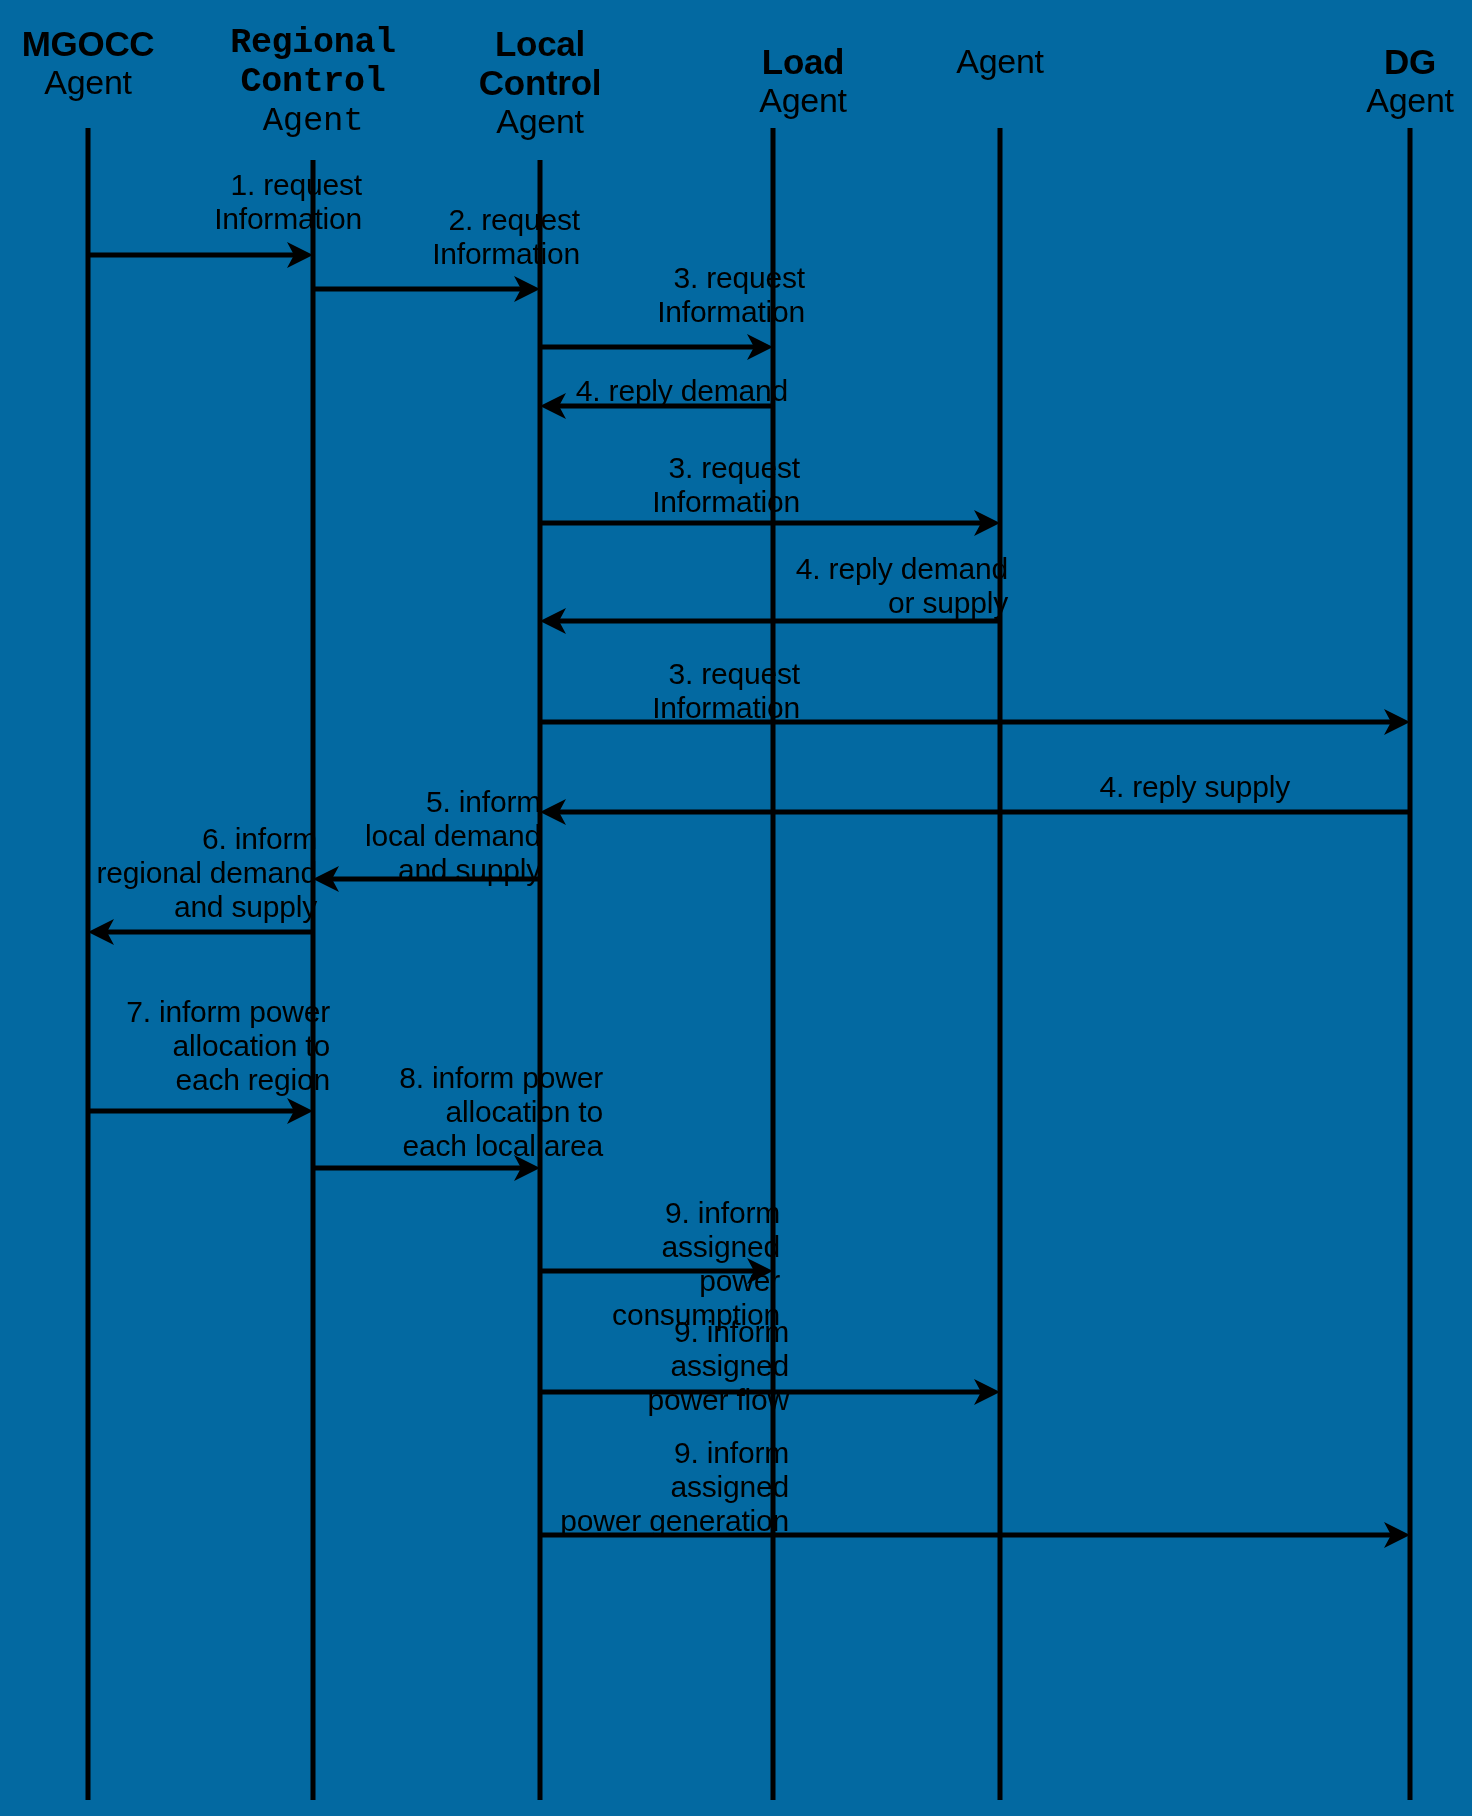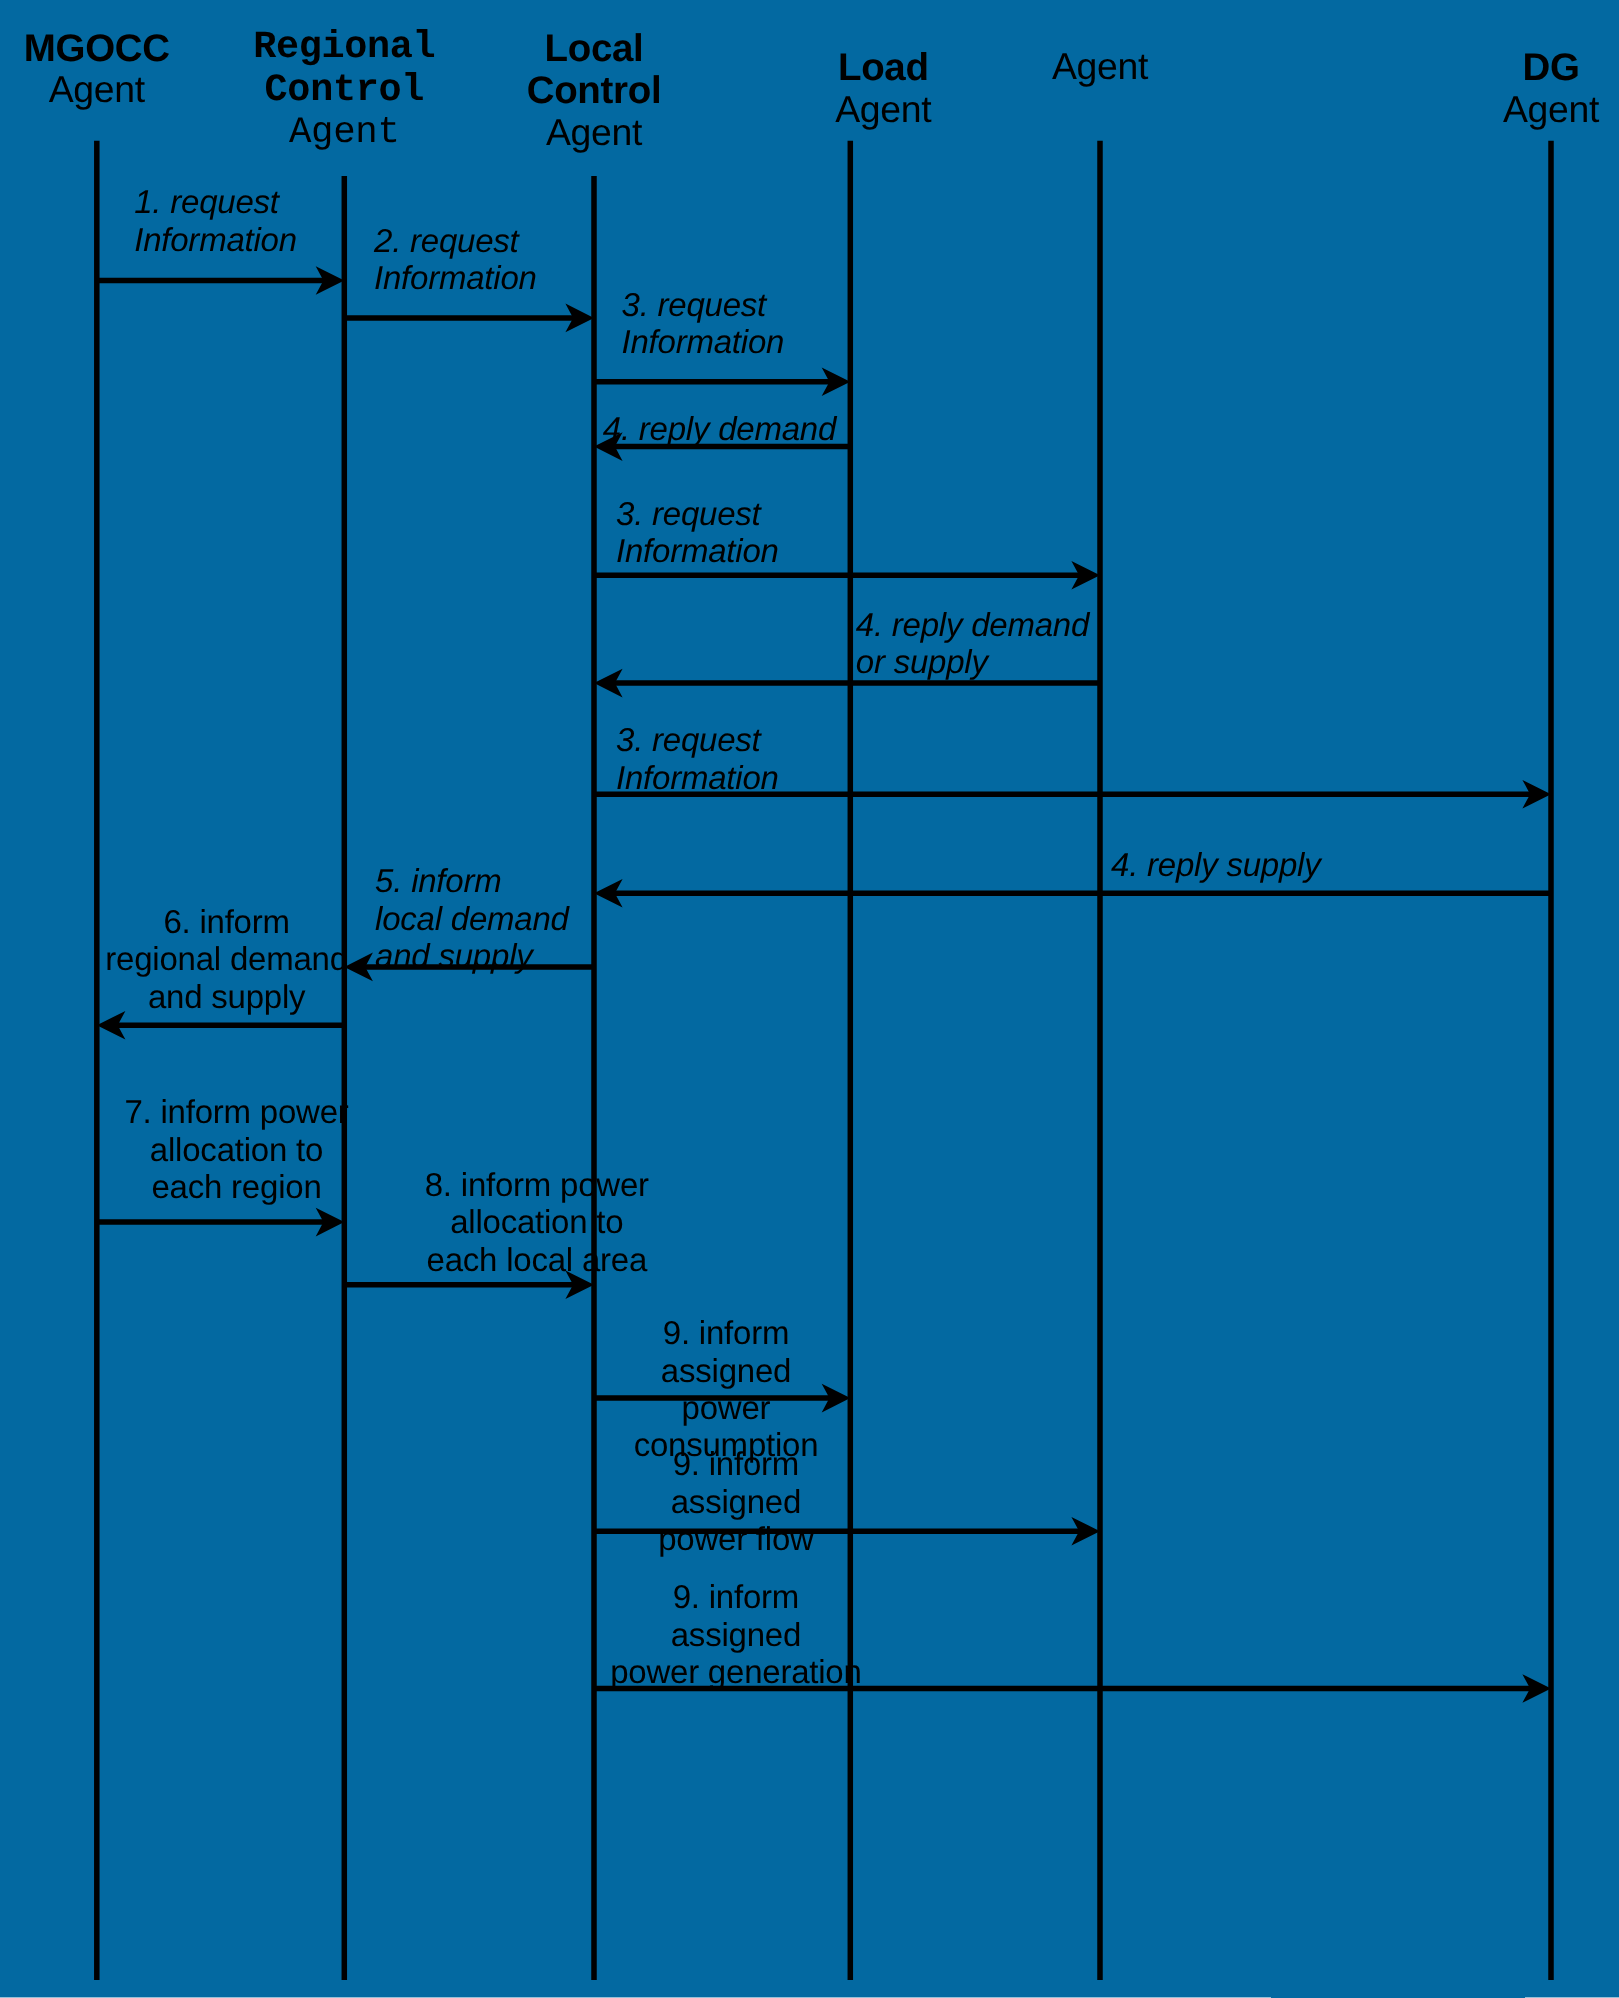--- a/index.html
+++ b/index.html
@@ -56,22 +56,22 @@
     letter-spacing: -0.3px;
   }
   .msg-label {
     position: absolute;
     color: #000000;
     font-size: 30px;
     line-height: 1.13;
     white-space: pre-line;
     letter-spacing: -0.2px;
   }
-  .msg-label.align-left { text-align: center; }
-  .msg-label.align-center { text-align: left; font-style: italic; }
+  .msg-label.align-left { text-align: right; }
+  .msg-label.align-center { text-align: right; }
 </style>
 </head>
 <body>
 
 <div id="diagram-root">
 
   <svg class="seq-canvas" id="seq-canvas" viewBox="0 0 1472 1816" xmlns="http://www.w3.org/2000/svg">
     <g id="lifelines-group">
         <line x1="88" y1="128" x2="88" y2="1800" class="lifeline"></line>
         <line x1="313" y1="160" x2="313" y2="1800" class="lifeline"></line>

